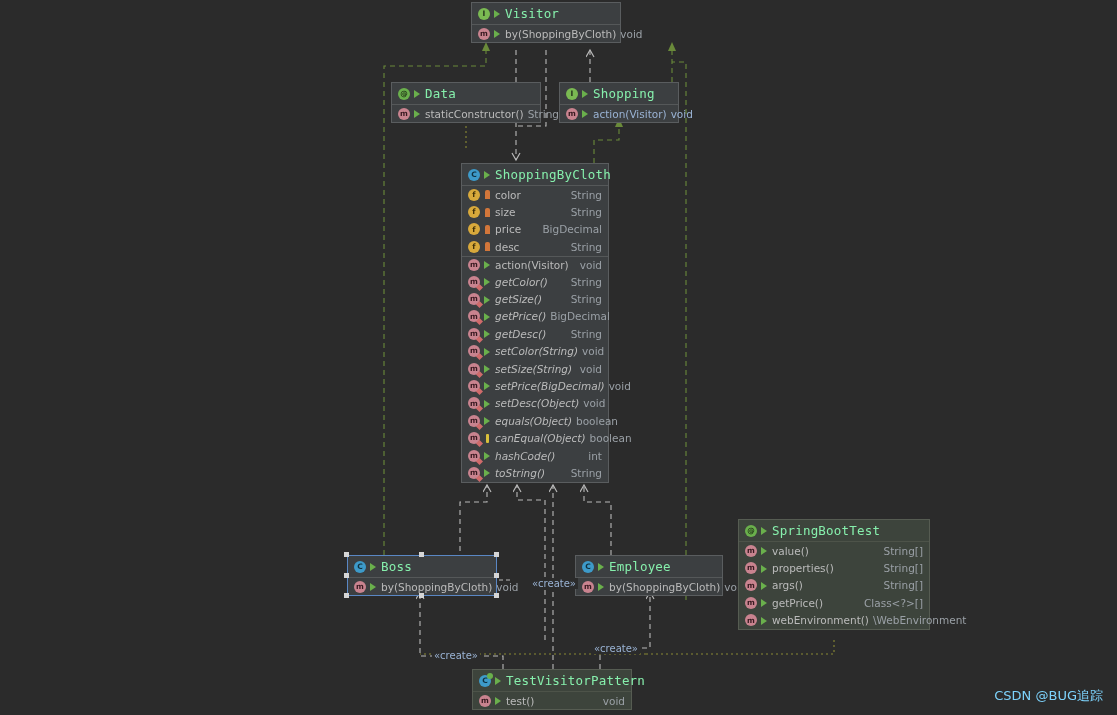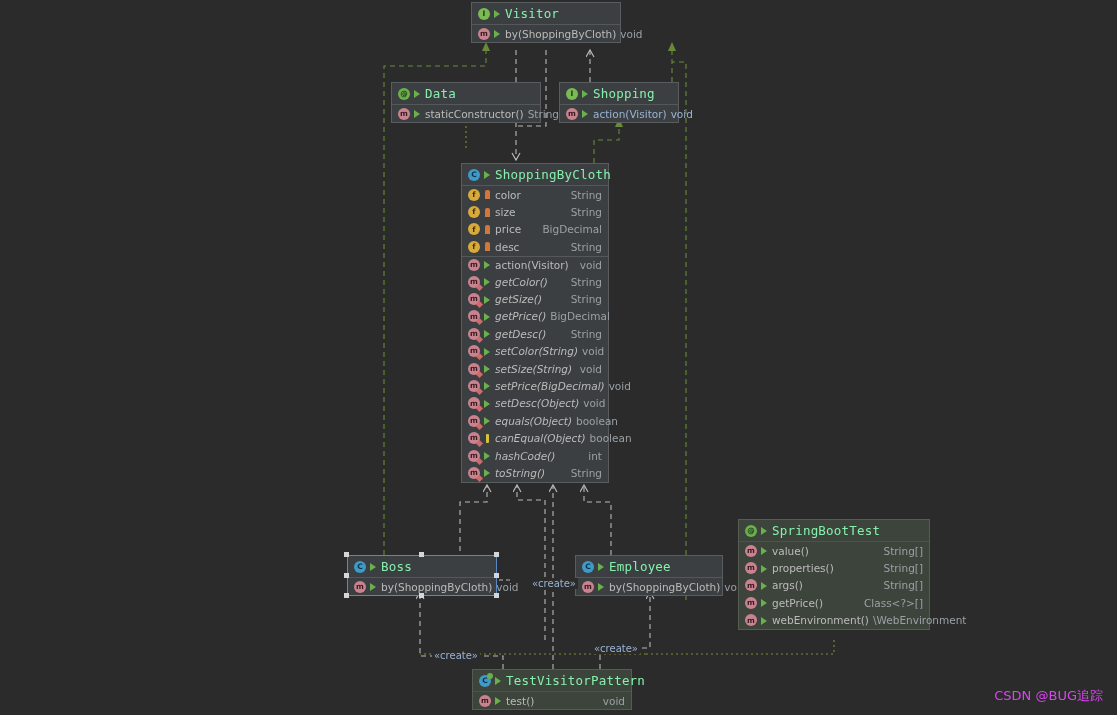--- a/index.html
+++ b/index.html
@@ -141,21 +141,21 @@
     z-index: 6;
     white-space: nowrap;
     font-family: "DejaVu Sans", sans-serif;
   }
 
   
   #watermark {
     position: absolute;
     right: 14px; bottom: 10px;
     font-size: 13px;
-    color: #d946ef;
+    color: #7dd3fc;
     font-family: "DejaVu Sans", sans-serif;
     z-index: 20;
   }
 </style>
 </head>
 <body>
 
 <div id="canvas">
 
   <svg id="edges" viewBox="0 0 1117 715" width="1117" height="715">

